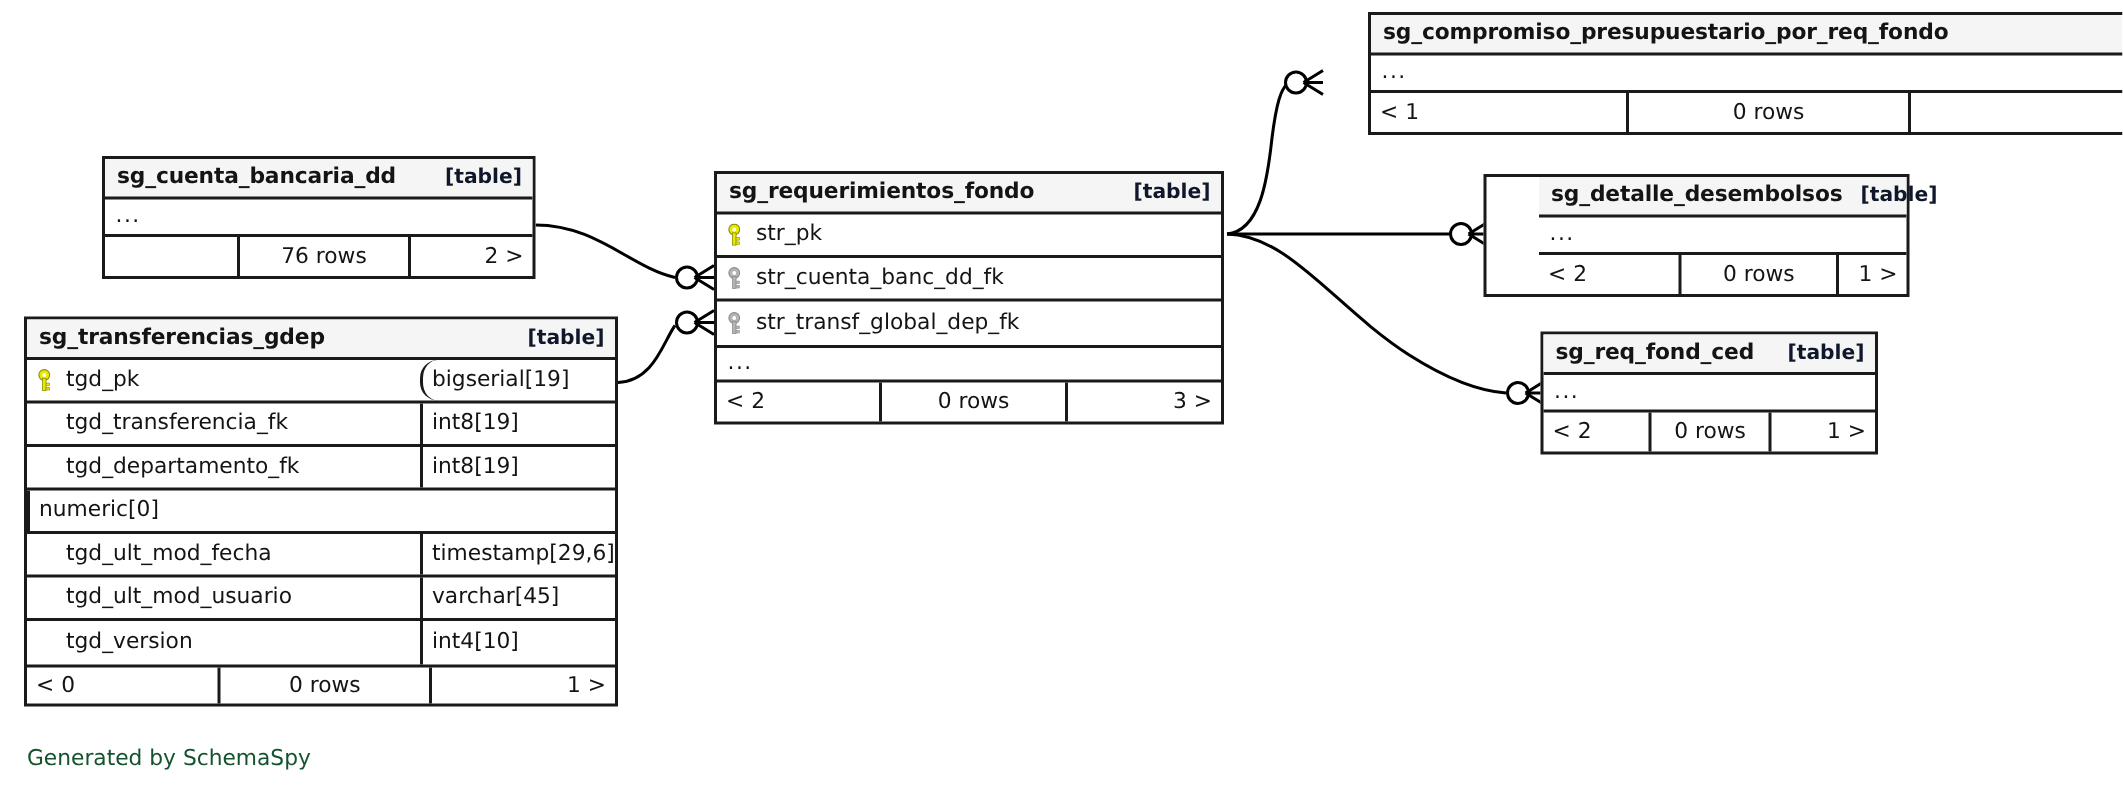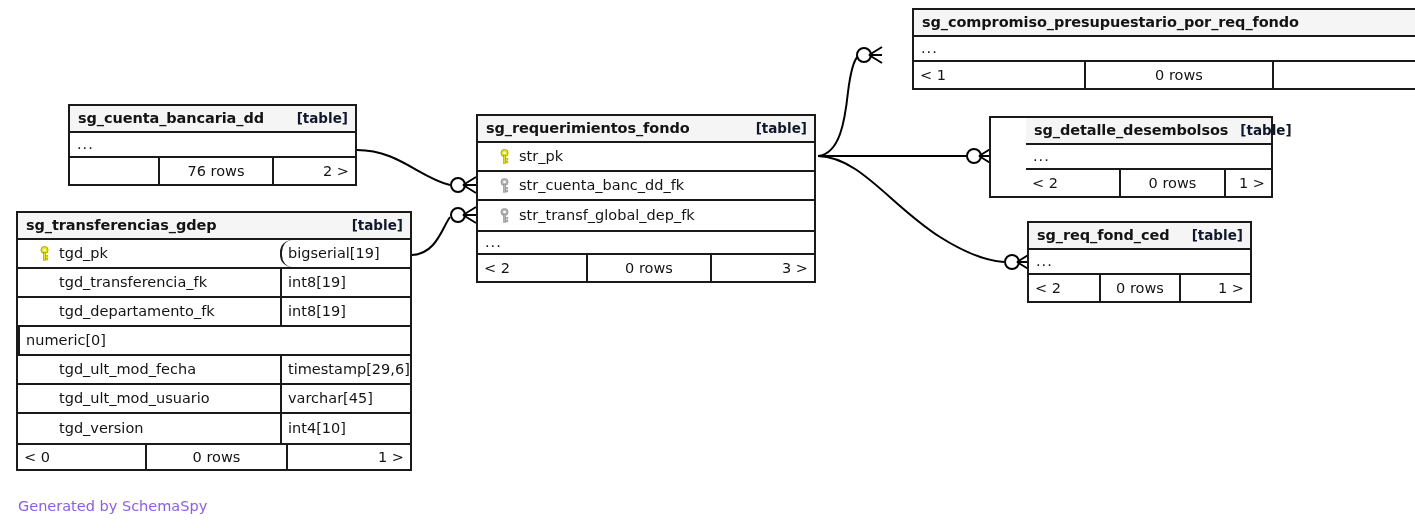--- a/index.html
+++ b/index.html
@@ -68,21 +68,21 @@
     border-bottom: 2px solid #1a1a1a;
     box-sizing: border-box;
     height: 29px;
   }
   .row:last-child { border-bottom: none; }
   .row .col-name {
     display: flex;
     align-items: center;
     flex: 1 1 auto;
     min-width: 0;
-    padding-left: 20px;
+    padding-left: 5px;
     box-sizing: border-box;
     white-space: nowrap;
     overflow: hidden;
   }
   .row .col-type {
     display: flex;
     align-items: center;
     border-left: 2px solid #1a1a1a;
     box-sizing: border-box;
     padding-left: 6px;
@@ -127,21 +127,21 @@
     white-space: nowrap;
   }
   .footer .fcell.c1 { justify-content: flex-start; }
   .footer .fcell.c2 { justify-content: center; border-left: 2px solid #1a1a1a; }
   .footer .fcell.c3 { justify-content: flex-end; border-left: 2px solid #1a1a1a; }
   .credit {
     position: absolute;
     left: 18px;
     top: 498px;
     font-size: 14.5px;
-    color: #8b5cf6;
+    color: #14532d;
     white-space: nowrap;
     z-index: 2;
   }
 </style>
 </head>
 <body>
 
 <div id="canvas">
 
   <svg class="edges" viewBox="0 0 1415 528">

